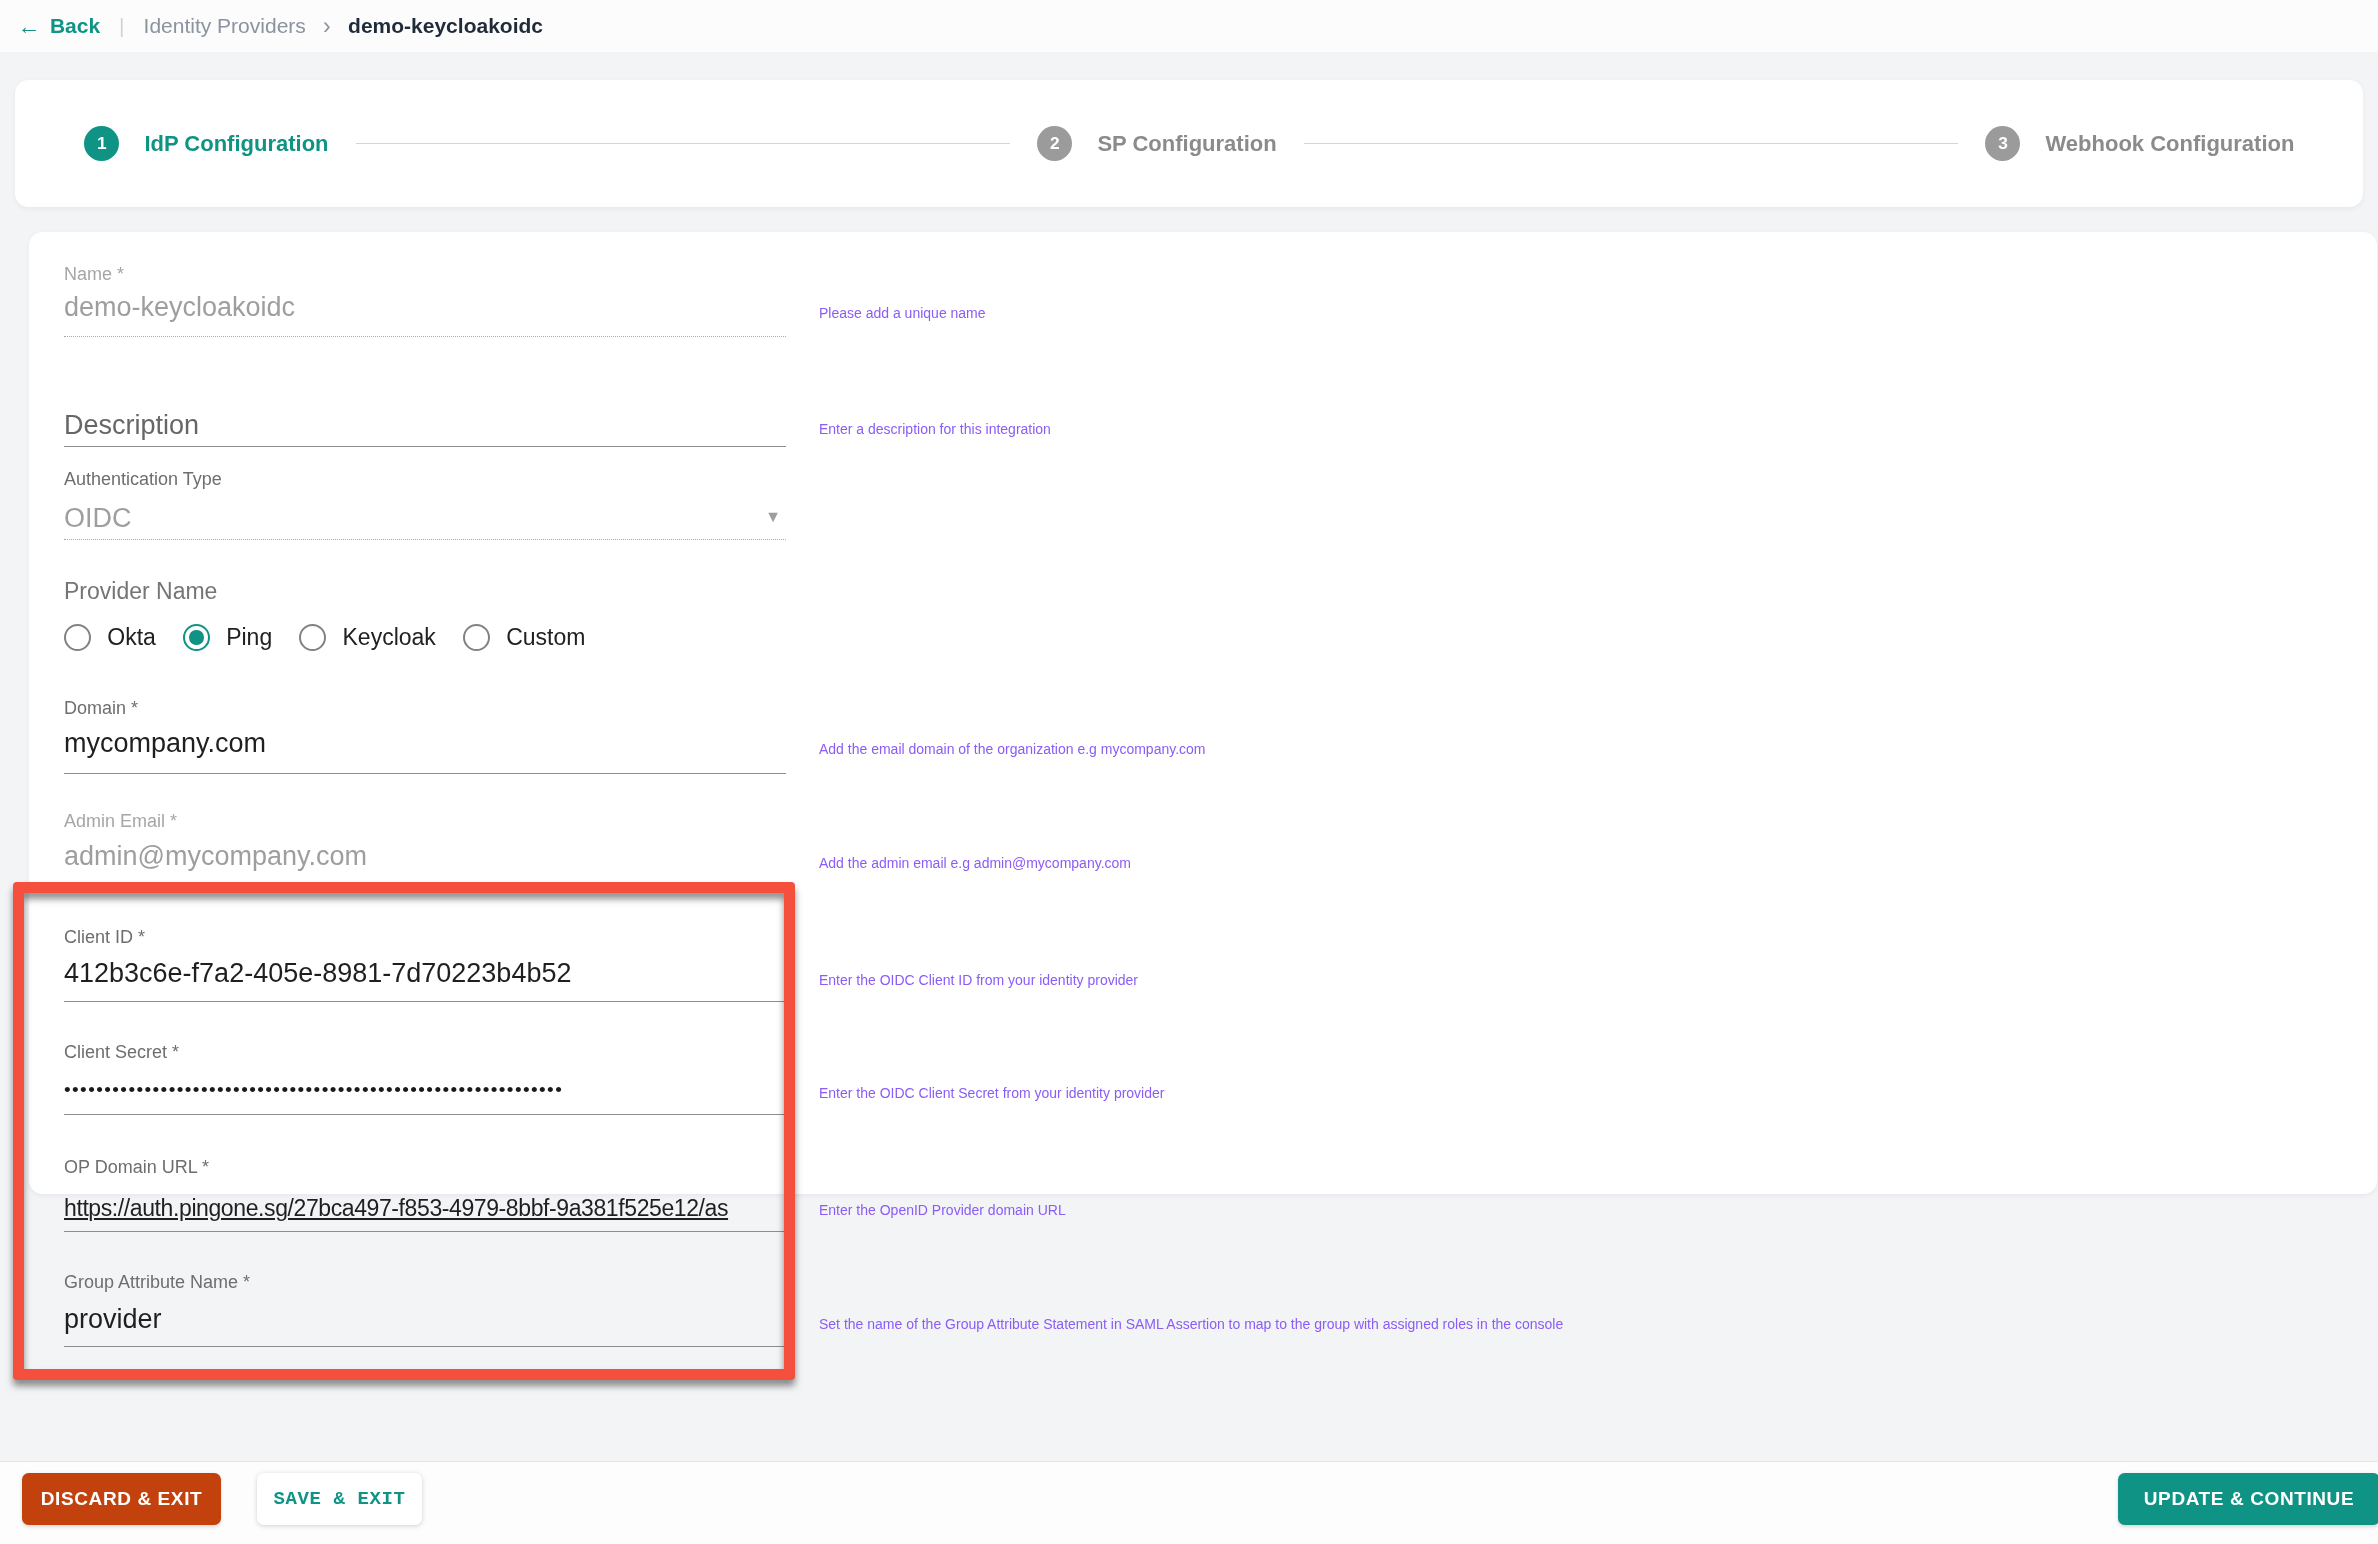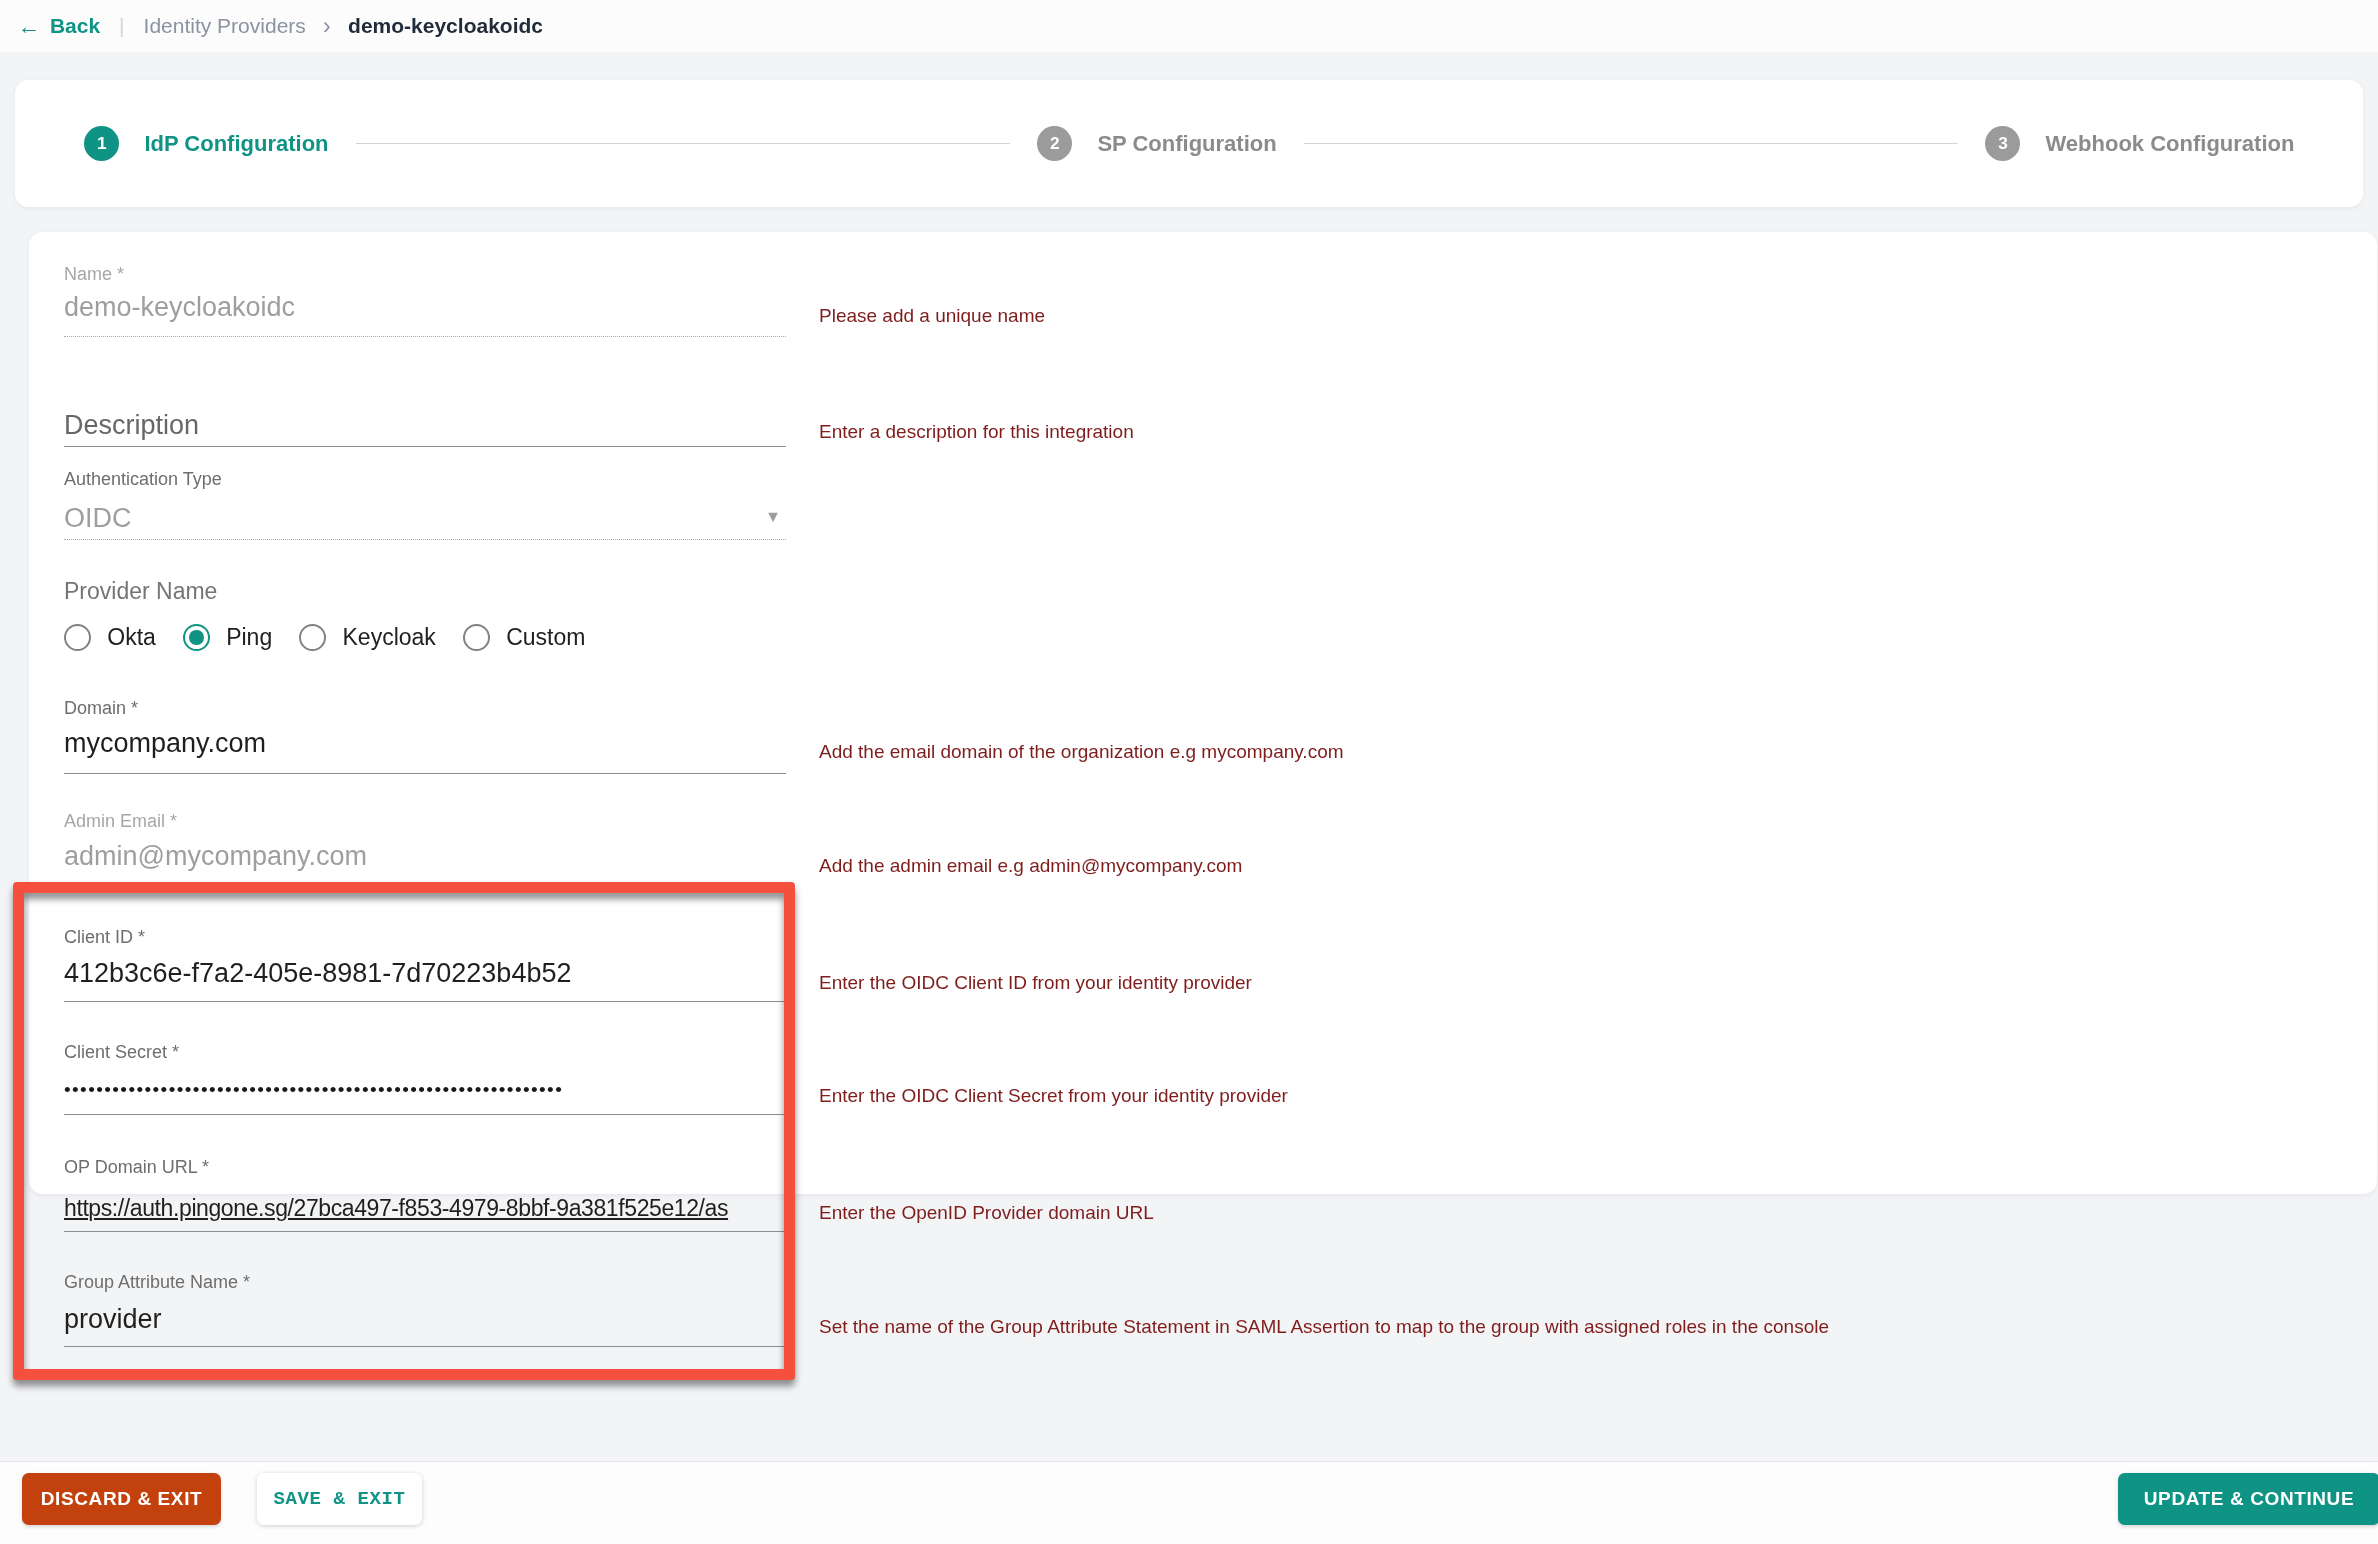--- a/index.html
+++ b/index.html
@@ -51,21 +51,21 @@
   .f-label { position:absolute; left:35px; font-size:18px; color:#6e6e6e; line-height:1; }
   .f-label.dis { color:#a6a6a6; }
   .f-value {
     position:absolute; left:35px; width:722px; font-size:27px; color:#1f1f1f;
     white-space:nowrap; overflow:hidden; line-height:1.15; cursor:text;
   }
   .f-value.dis { color:#9e9e9e; cursor:default; }
   .f-value.placeholder { color:#666666; }
   .f-underline { position:absolute; left:35px; width:722px; height:0; border-bottom:1px solid #8d8d8d; }
   .f-underline.dotted { border-bottom:1px dotted #a9a9a9; }
-  .f-helper { position:absolute; left:790px; font-size:19px; color:#7f1d1d; white-space:nowrap; line-height:1.2; }
+  .f-helper { position:absolute; left:790px; font-size:14px; color:#8b5cf6; white-space:nowrap; line-height:1.2; }
   .big-label { font-size:23px; color:#757575; }
   .url-value { font-size:23px; letter-spacing:-0.4px; top:963px !important;text-decoration:underline; }
   .secret-value { font-size:19px; letter-spacing:1.4px; color:#1a1a1a; top:847px !important; }
   .dd-arrow { position:absolute; left:736px; top:275px; font-size:16.3px; color:#9e9e9e; }
   
   .radio-row { position:absolute; left:35px; top:392px; display:flex; align-items:center; gap:27px; }
   .radio-opt { display:flex; align-items:center; gap:16.3px; cursor:pointer; }
   .radio-circle {
     width:27px; height:27px; border-radius:50%; border:2.9px solid #828282; background:#ffffff;
   }

